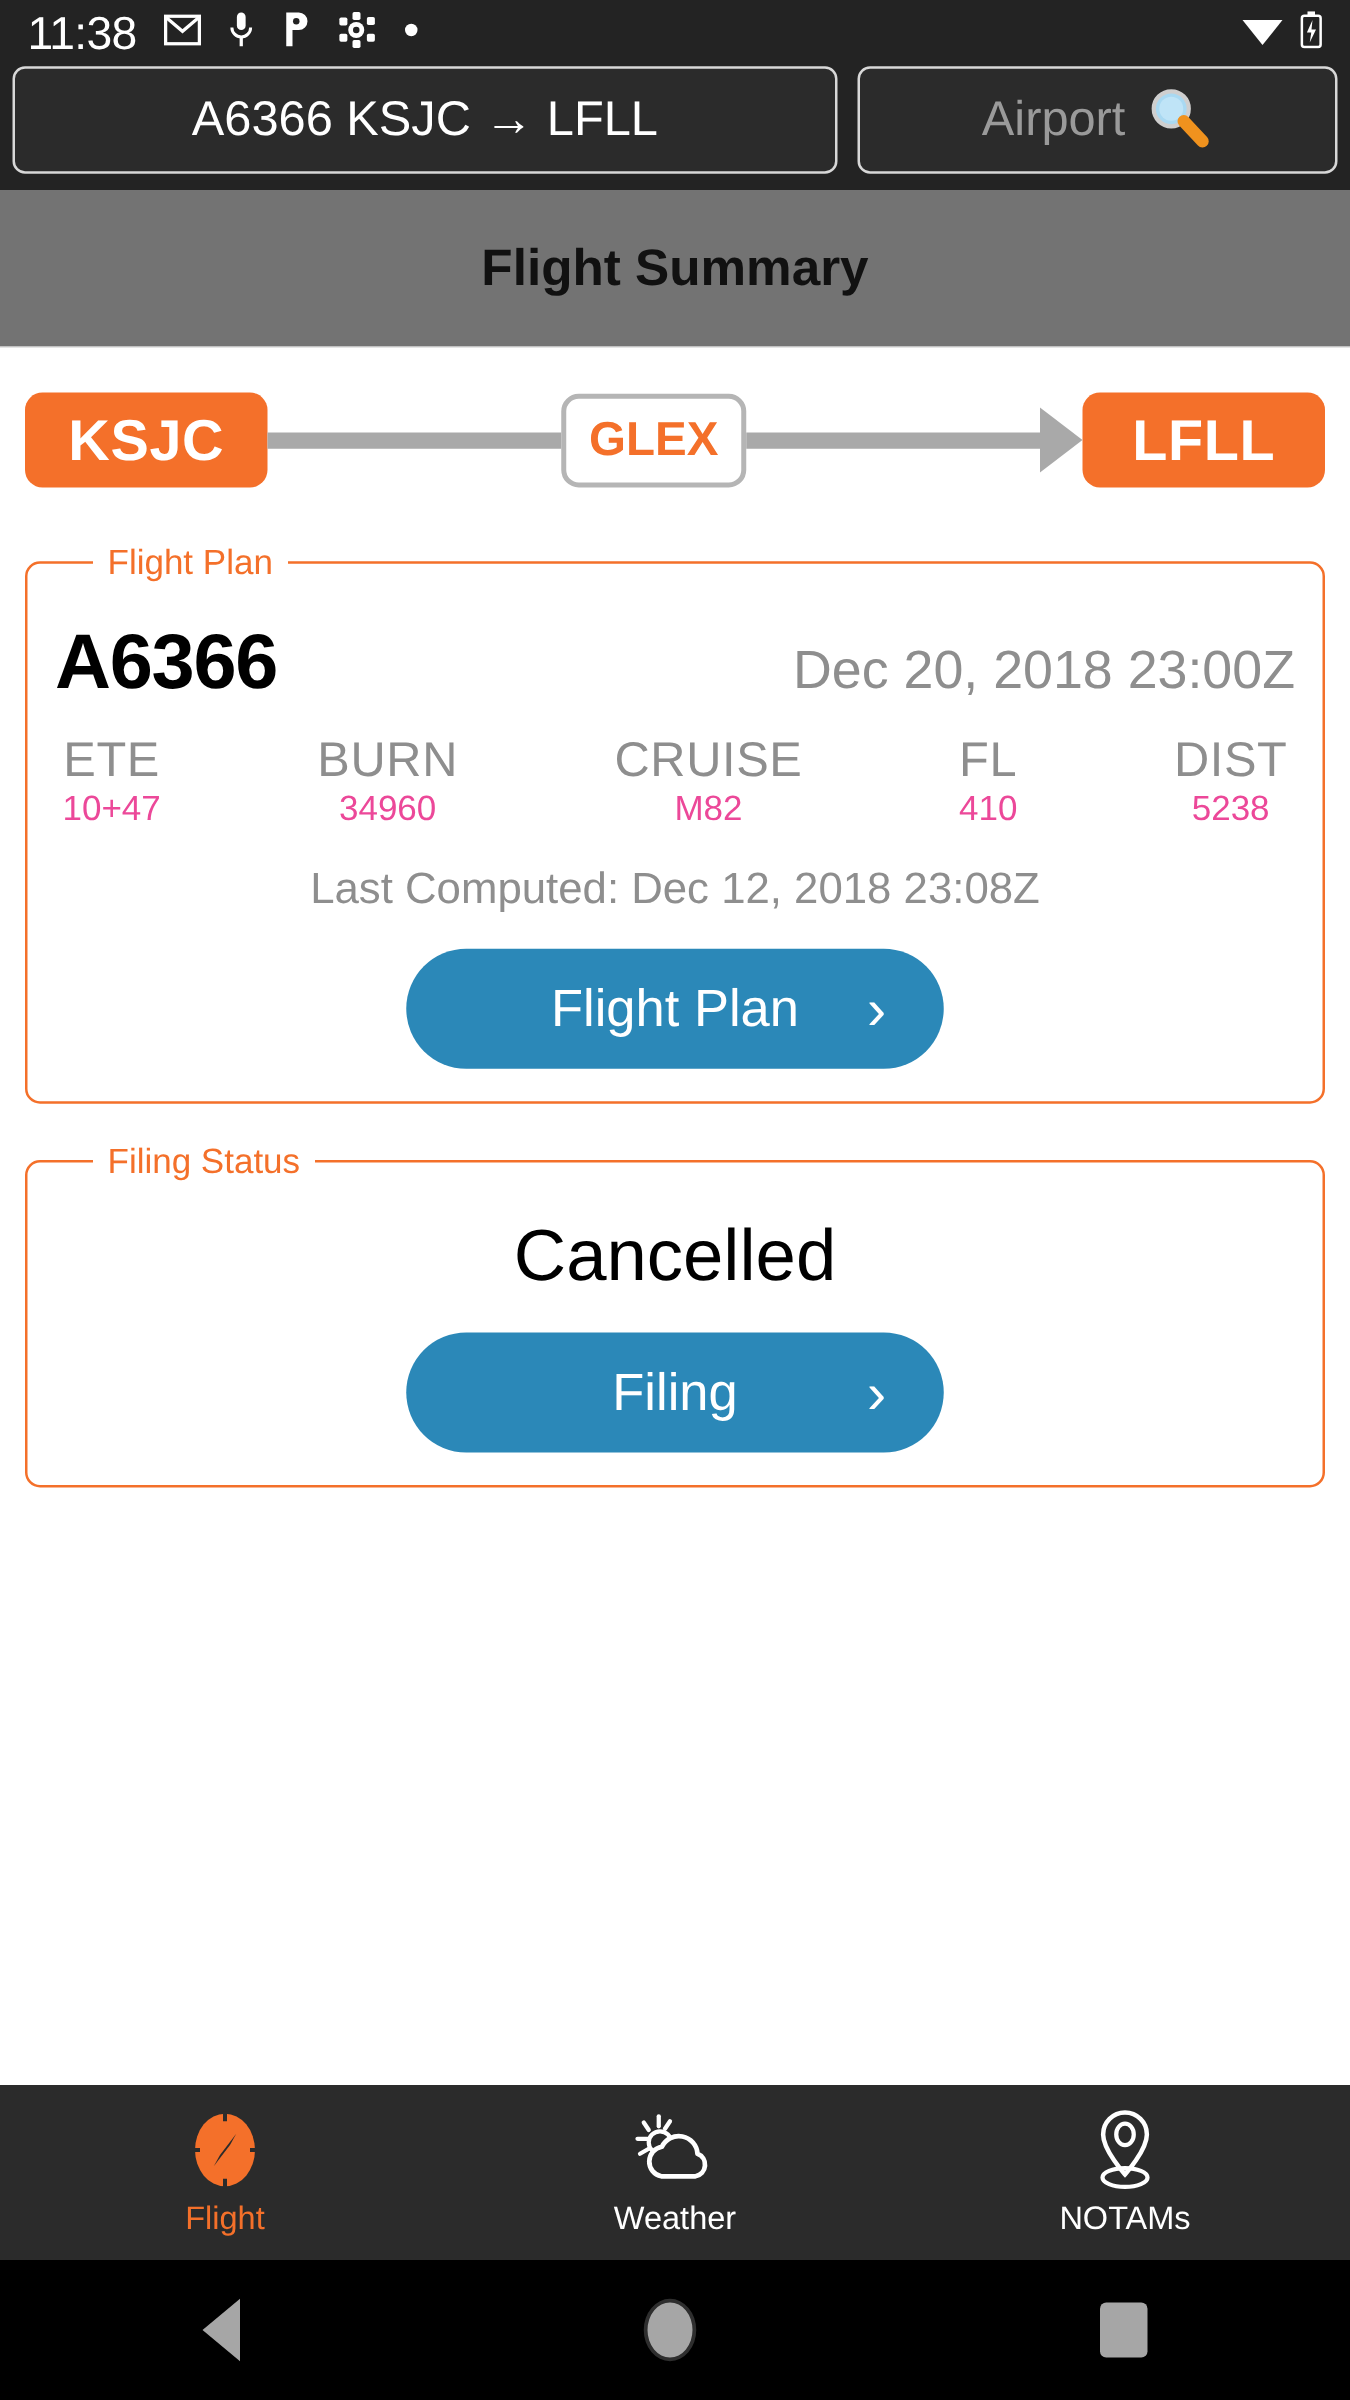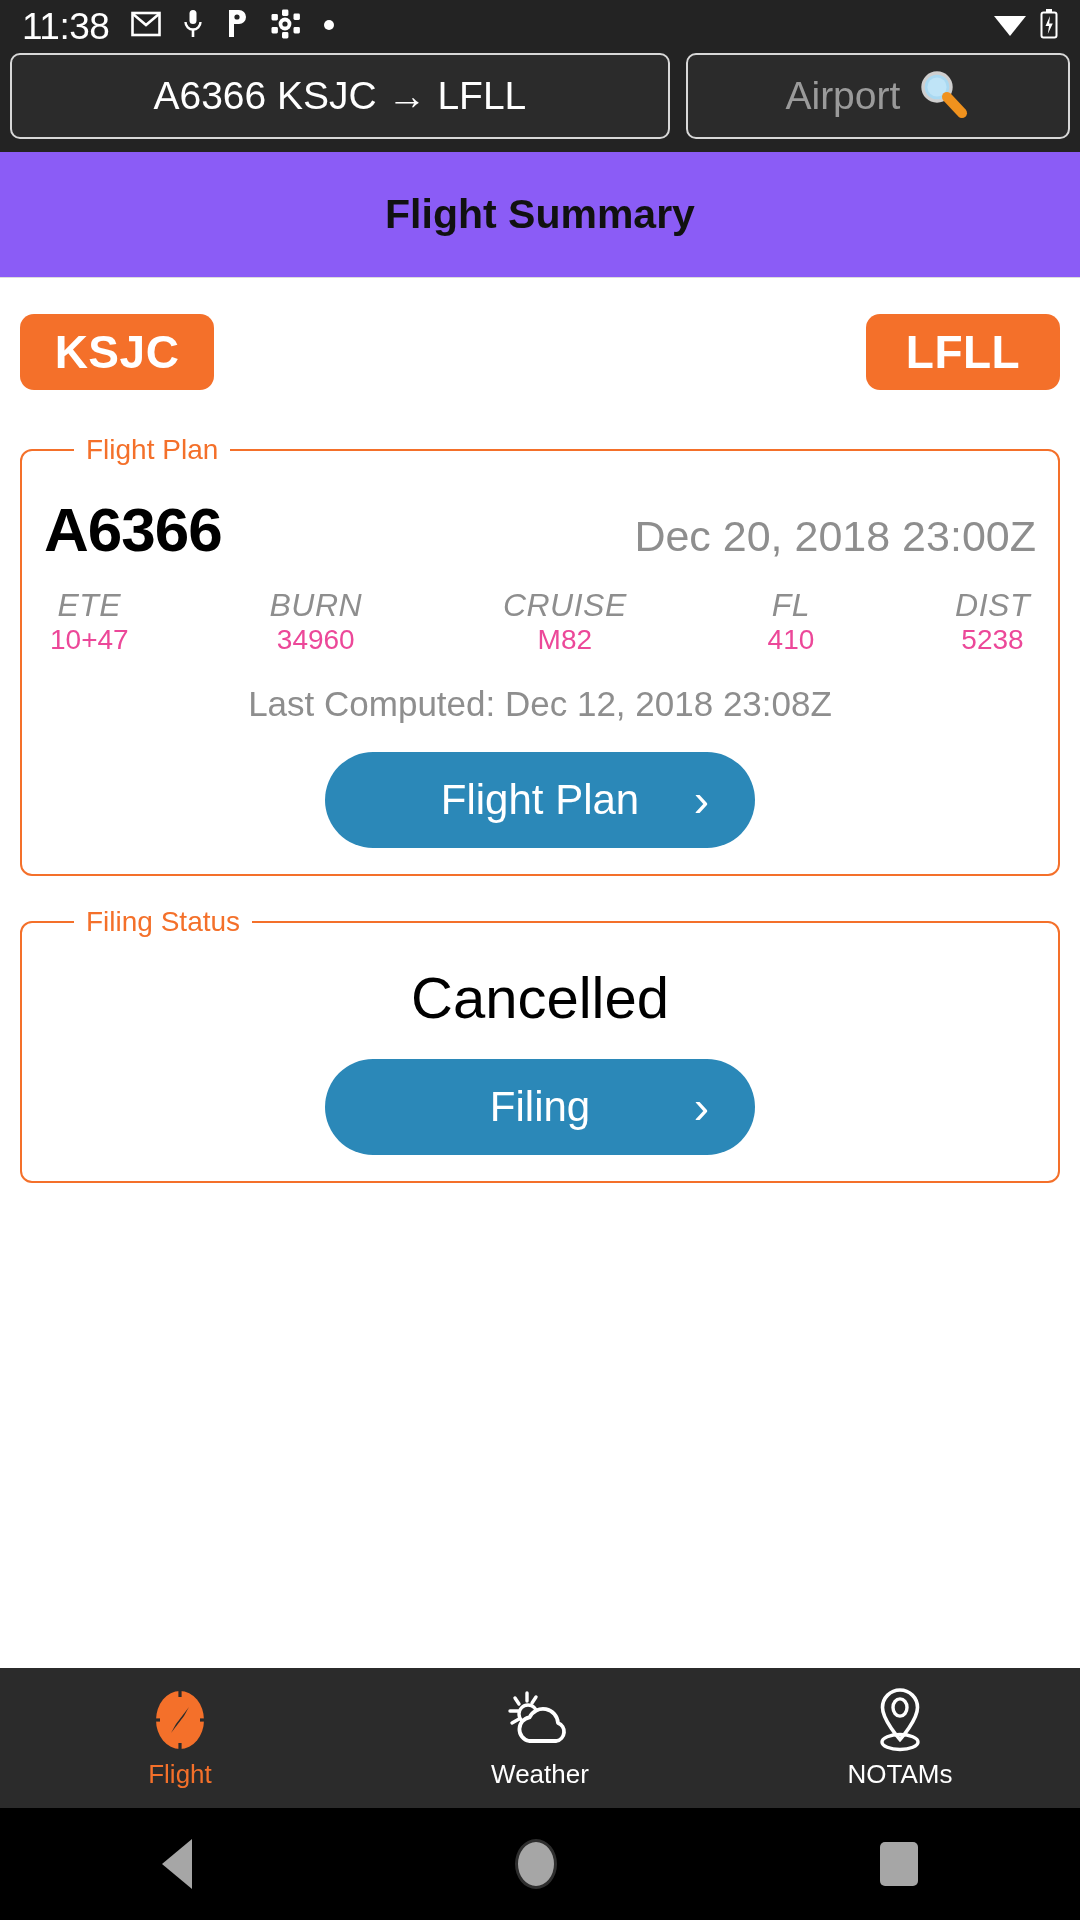--- a/index.html
+++ b/index.html
@@ -32,21 +32,21 @@
     height: 86px; border: 2px solid #d8d8d8; border-radius: 10px;
     background: #2b2b2b; display: flex; align-items: center; justify-content: center;
   }
   .flight-field { flex: 1 1 62%; }
   .airport-field { flex: 1 1 36%; gap: 14px; }
   .flight-field-text { color: #ffffff; font-size: 39px; white-space: nowrap; letter-spacing: 0px; }
   .airport-field-text { color: #9a9a9a; font-size: 39px; }
 
   
   .page-title-bar {
-    flex: 0 0 126px; background: #8b5cf6;
+    flex: 0 0 126px; background: #737373;
     display: flex; align-items: center; justify-content: center;
     border-bottom: 1px solid #dcdcdc;
   }
   .page-title { font-size: 41px; font-weight: bold; color: #111111; }
 
   
   .content { flex: 1 1 auto; background: #ffffff; padding: 0 20px; overflow: hidden; }
 
   
   .route-row {
@@ -81,21 +81,21 @@
   .card > legend {
     color: #f4702a; font-size: 28px; padding: 0 12px; margin-left: 30px;
   }
 
   .fp-head { display: flex; align-items: baseline; justify-content: space-between; margin-top: 28px; }
   .fp-id { font-size: 62px; font-weight: bold; color: #000000; letter-spacing: -1px; }
   .fp-date { font-size: 43px; color: #8e8e8e; }
 
   .stats { display: flex; justify-content: space-between; margin-top: 22px; padding: 0 6px; }
   .stat { display: flex; flex-direction: column; align-items: center; }
-  .stat-label { font-size: 32px; color: #8e8e8e; letter-spacing: 0.5px; font-style: italic; }
+  .stat-label { font-size: 39px; color: #8e8e8e; letter-spacing: 0.5px; }
   .stat-value { font-size: 28px; color: #ec4899; margin-top: 0; }
 
   .last-computed {
     text-align: center; font-size: 35px; color: #8e8e8e; margin-top: 28px;
   }
 
   .pill-btn {
     background: #2b88b8; color: #ffffff; border-radius: 48px;
     height: 96px; width: 430px; margin: 28px auto 0 auto;
     display: flex; align-items: center; justify-content: center; gap: 0;
@@ -219,20 +219,28 @@
   </div>
 
   <div class="page-title-bar">
     <div class="page-title">Flight Summary</div>
   </div>
 
   <div class="content">
 
     <div class="route-row">
       <div class="airport-badge">KSJC</div>
+      <div class="route-mid">
+        <div class="route-line"></div>
+        <div class="aircraft-badge">GLEX</div>
+        <div class="route-line"></div>
+        <div class="route-arrow-wrap">
+          <div class="route-arrow-head"></div>
+        </div>
+      </div>
       <div class="airport-badge">LFLL</div>
     </div>
 
     <fieldset class="card">
       <legend>Flight Plan</legend>
 
       <div class="fp-head">
         <div class="fp-id">A6366</div>
         <div class="fp-date">Dec 20, 2018 23:00Z</div>
       </div>

